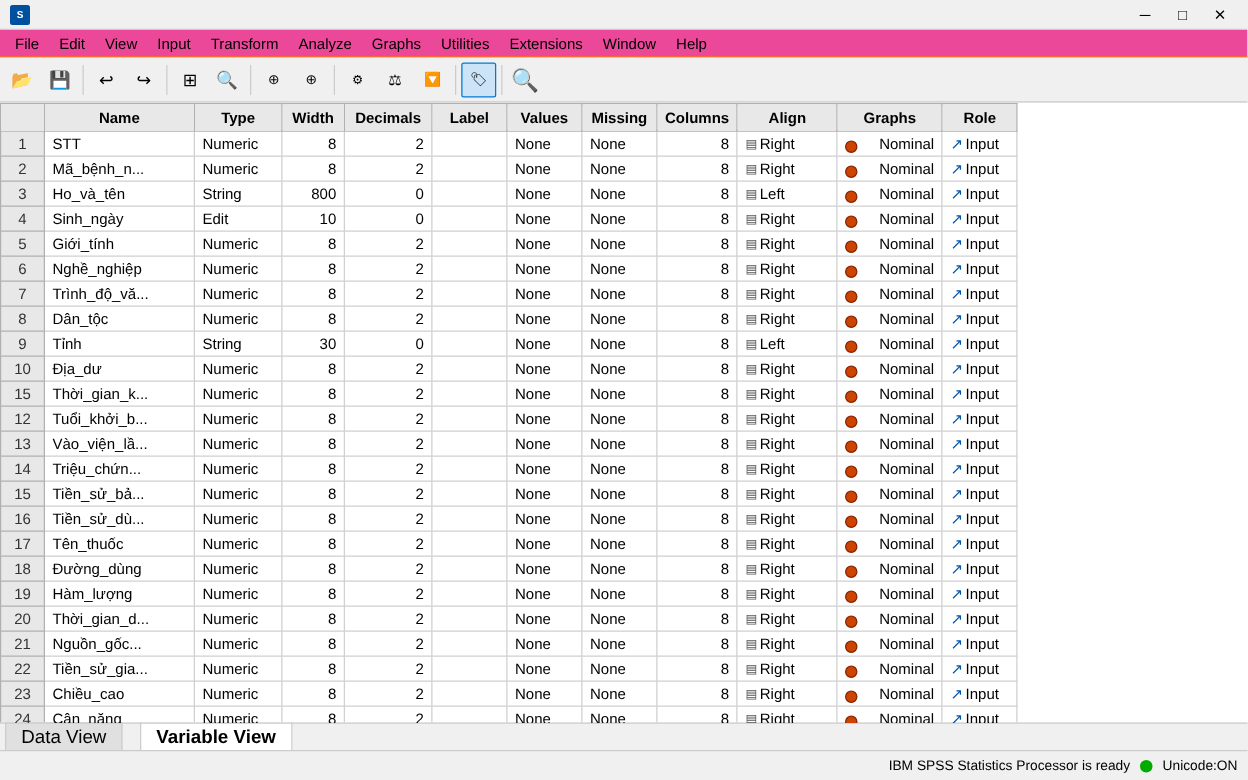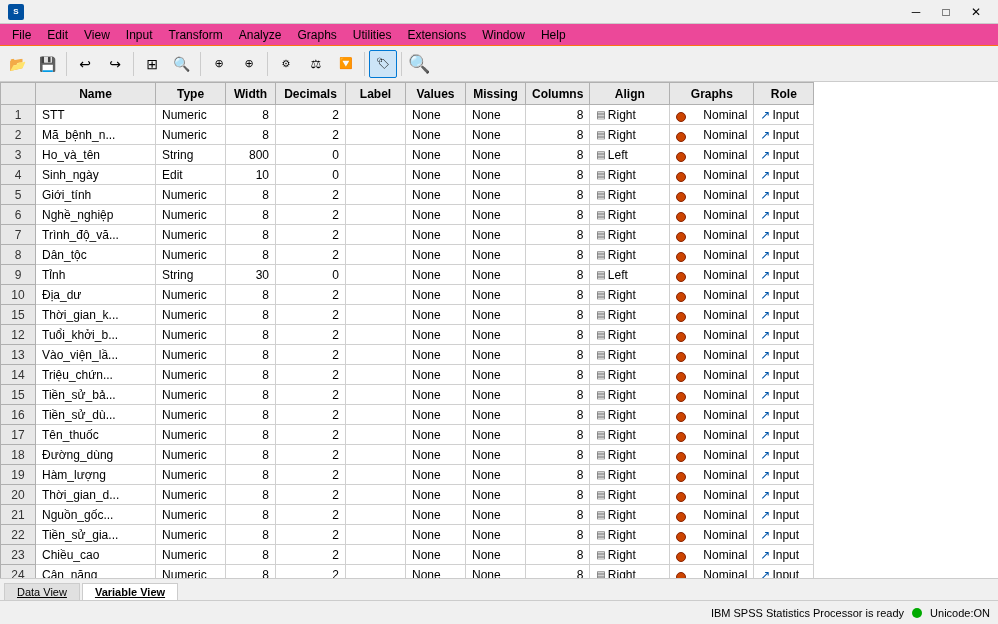--- a/index.html
+++ b/index.html
@@ -38,21 +38,21 @@
     .align-cell { display: flex; align-items: center; gap: 2px; }
     
     
     .measure-cell { display: flex; align-items: flex-end; gap: 17px; }
     
     
     .role-cell { display: flex; align-items: center; gap: 2px; }
     
     
     .bottom-tabs { height: 22px; display: flex; align-items: flex-end; background: #f0f0f0; border-top: 1px solid #ccc; padding: 0 4px; }
-    .tab { padding: 2px 12px; border: 1px solid #ccc; border-bottom: none; background: #e0e0e0; cursor: pointer; font-size: 11px; margin-right: 2px; text-decoration: underline; }
+    .tab { padding: 2px 12px; border: 1px solid #ccc; border-bottom: none; background: #e0e0e0; cursor: pointer; font-size: 15px; margin-right: 14px; }
     .tab.active { background: white; font-weight: bold; }
     
     
     .status-bar { height: 24px; background: #f0f0f0; border-top: 1px solid #ccc; display: flex; align-items: center; justify-content: flex-end; padding: 0 8px; gap: 8px; font-size: 11px; }
     .status-indicator { width: 10px; height: 10px; border-radius: 50%; background: #00aa00; }
     .table-scroll { flex: 1; overflow: auto; }
   </style>
 </head>
 <body>
 

